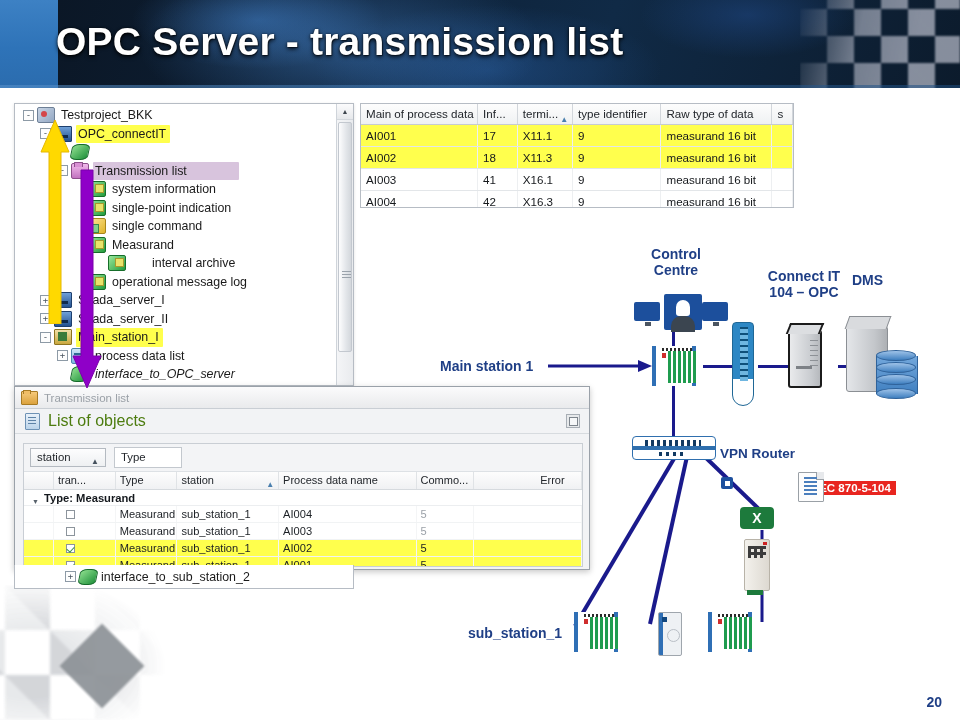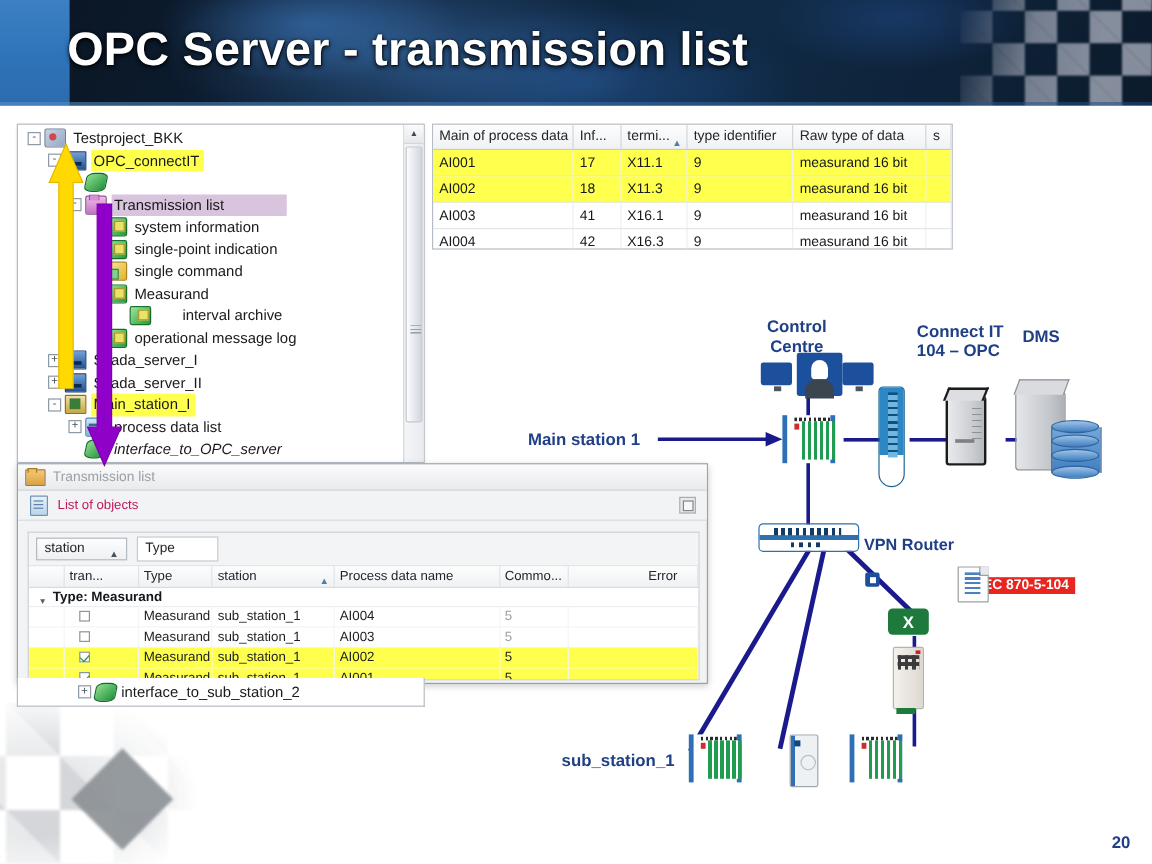--- a/index.html
+++ b/index.html
@@ -182,21 +182,21 @@
   #dialog .titlebar .ttxt{font-size:11.5px;color:#9aa0a7;}
   #dialog .subbar{
     height:25px;border-bottom:1px solid #d7dbdf;display:flex;align-items:center;
     padding-left:10px;box-sizing:border-box;background:#f2f3f5;position:relative;
   }
   #dialog .subbar .docicon{
     width:13px;height:15px;margin-right:8px;
     background:linear-gradient(180deg,#e8f1fa,#bcd4ea);border:1px solid #6e92b5;border-radius:1px;position:relative;
   }
   #dialog .subbar .docicon:after{content:"";position:absolute;left:2px;top:3px;width:8px;height:1px;background:#5d82a6;box-shadow:0 3px 0 #5d82a6,0 6px 0 #5d82a6;}
-  #dialog .subbar .stxt{font-size:11px;color:#be185d;}
+  #dialog .subbar .stxt{font-size:16px;color:#4d7c0f;}
   #dialog .subbar .minibtn{
     position:absolute;right:9px;top:5px;width:14px;height:14px;
     background:#e7e9eb;border:1px solid #a8aeb5;box-sizing:border-box;
     display:flex;align-items:center;justify-content:center;
   }
   #dialog .subbar .minibtn i{display:block;width:7px;height:7px;border:1px solid #7d848c;background:#f6f7f8;}
 
   #dialog .body{position:absolute;left:8px;top:56px;width:560px;height:124px;background:#fff;border:1px solid #c9ced4;box-sizing:border-box;overflow:hidden;}
   #dialog .grouparea{height:28px;background:#f3f4f6;border-bottom:1px solid #dde1e5;display:flex;align-items:center;padding-left:6px;box-sizing:border-box;}
   .chip{
@@ -556,21 +556,21 @@
     <polygon points="104,7 90,1 90,13" fill="#1a1a8c"></polygon>
   </svg>
 
   <svg style="position:absolute;left:30px;top:234px;width:330px;height:190px;" viewBox="0 0 330 190">
     <line x1="208" y1="8" x2="105" y2="182" stroke="#1a1a8c" stroke-width="4"></line>
     <line x1="218" y1="8" x2="180" y2="180" stroke="#1a1a8c" stroke-width="4"></line>
     <line x1="232" y1="10" x2="292" y2="68" stroke="#1a1a8c" stroke-width="4"></line>
     <line x1="292" y1="86" x2="292" y2="178" stroke="#1a1a8c" stroke-width="3"></line>
   </svg>
 
-  <div class="dlabel" style="left:184px;top:36px;text-align:center;width:80px;margin-top:18px;">
+  <div class="dlabel" style="left:196px;top:36px;text-align:center;width:80px;">
     <span>Control</span><br>
     <span>Centre</span>
   </div>
   <div class="mon" style="left:194px;top:92px;"></div>
   <div class="mon" style="left:262px;top:92px;"></div>
   <div style="position:absolute;left:224px;top:84px;width:38px;height:36px;background:#1c4f9c;border-radius:2px;">
     <div style="position:absolute;left:12px;top:6px;width:14px;height:16px;background:#fff;border-radius:7px 7px 3px 3px;"></div>
     <div style="position:absolute;left:7px;top:22px;width:24px;height:16px;background:#3b4550;border-radius:10px 10px 0 0;"></div>
   </div>
 
@@ -578,21 +578,21 @@
     <div class="dots"></div>
       <div class="slots"></div>
       <div class="red"></div>
   </div>
   <div class="dlabel" style="left:0px;top:148px;">Main station 1</div>
 
   <div class="fw" style="left:292px;top:112px;">
     <div class="stripe"></div>
   </div>
 
-  <div class="dlabel" style="left:324px;top:58px;width:104px;">
+  <div class="dlabel" style="left:312px;top:58px;text-align:center;width:104px;">
     <span>Connect IT</span><br>
     <span>104 – OPC</span>
   </div>
   <div class="tower" style="left:348px;top:120px;">
     <div class="top"></div>
       <div class="bars"></div>
       <div class="slot"></div>
   </div>
 
   <div class="dlabel" style="left:412px;top:62px;">DMS</div>

